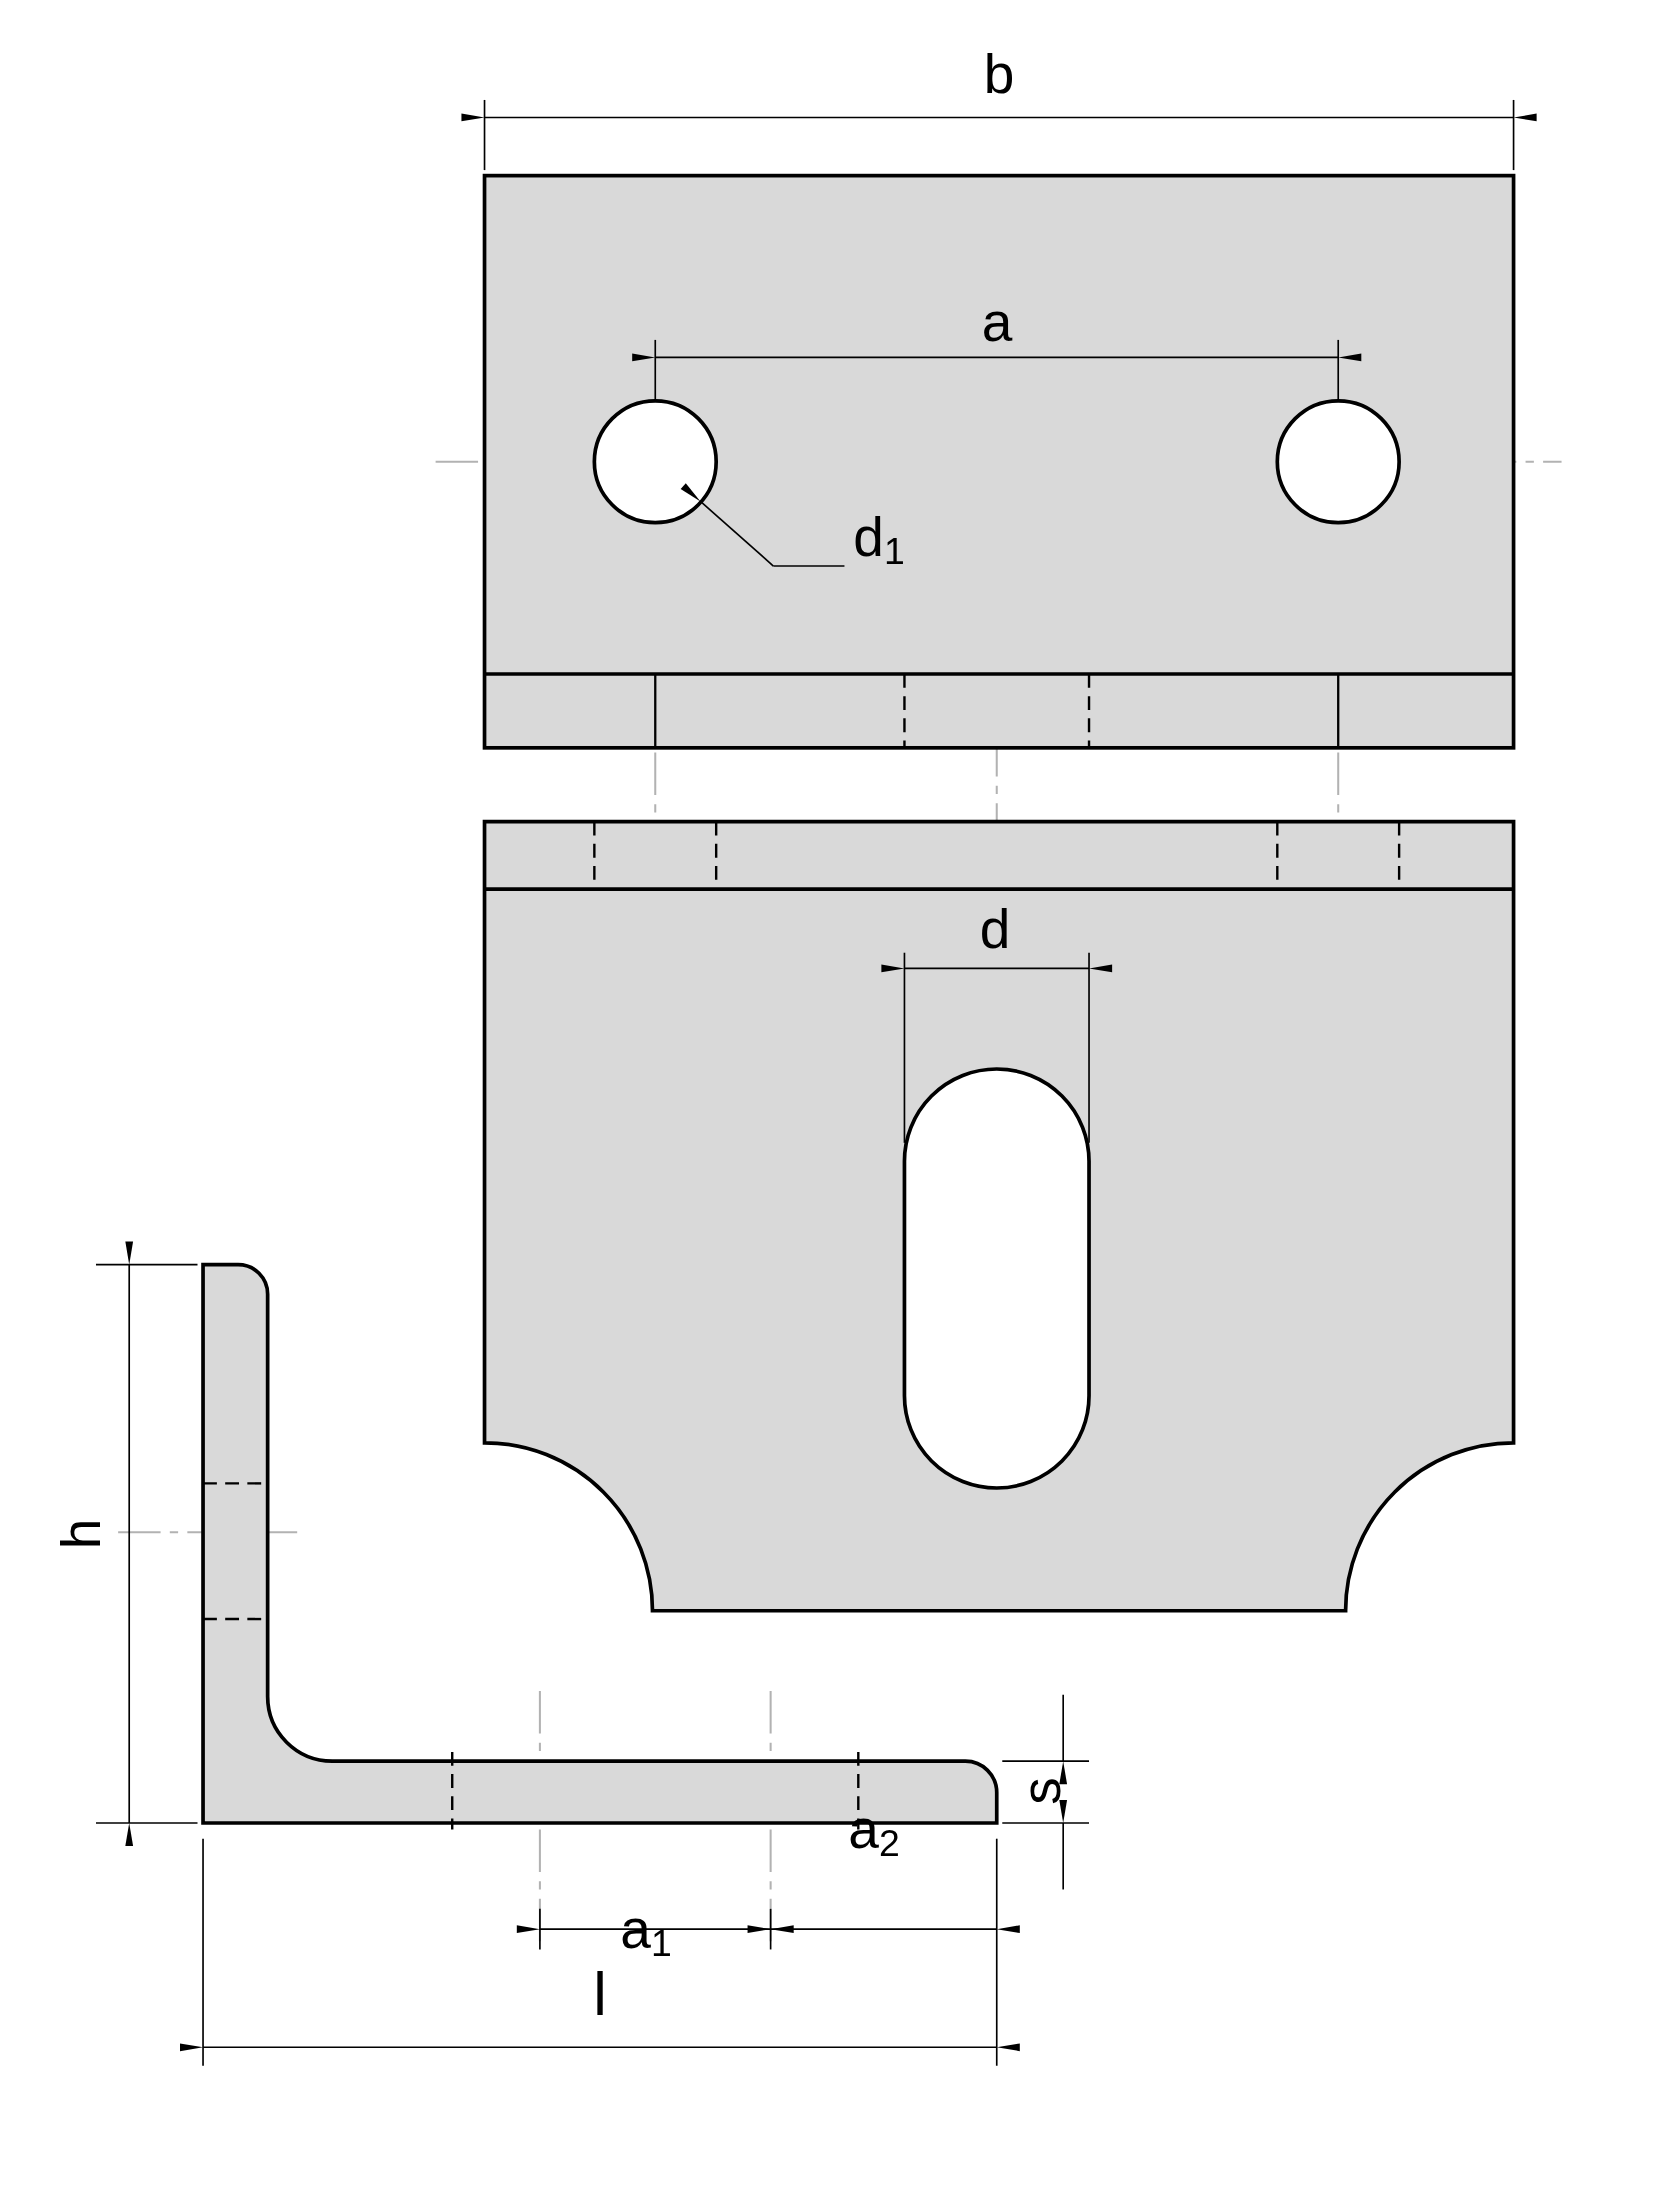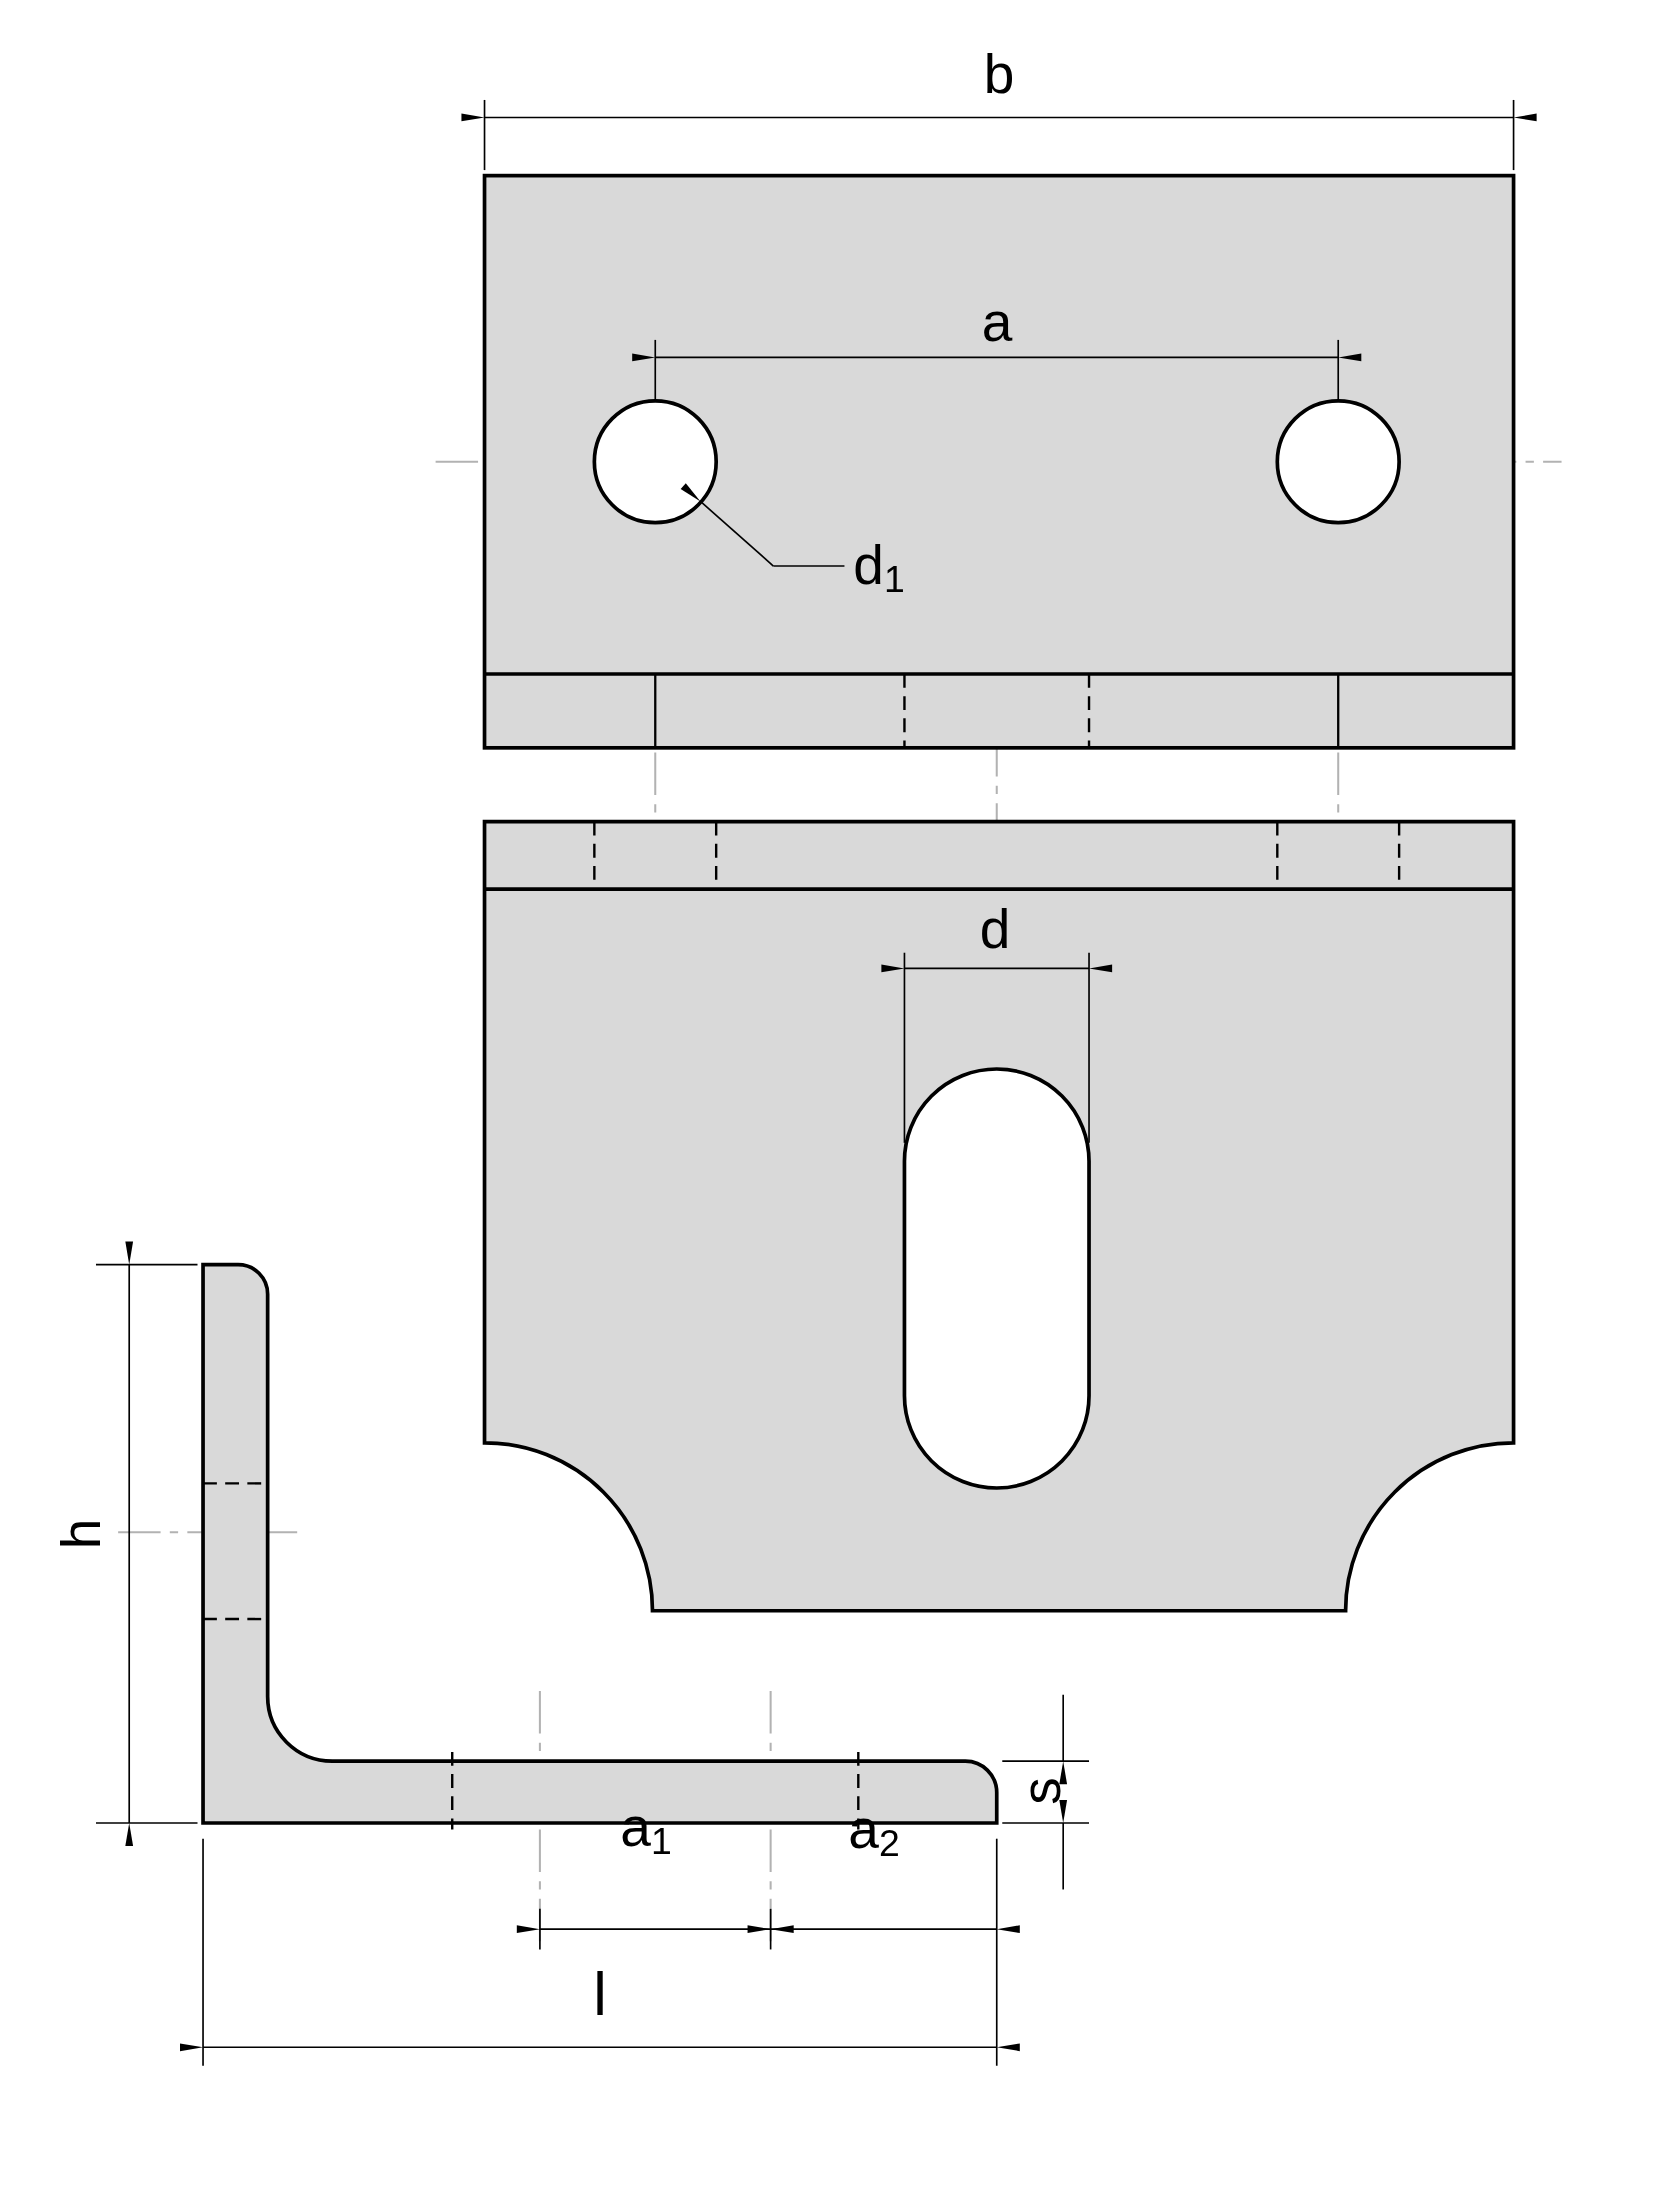--- a/index.html
+++ b/index.html
@@ -111,23 +111,23 @@
 
       <line x1="220" y1="1992" x2="220" y2="2238"></line>
       <line x1="1080" y1="1992" x2="1080" y2="2238"></line>
       <line x1="220" y1="2218" x2="1080" y2="2218" marker-start="url(#arr)" marker-end="url(#arr)"></line>
     </g>
   </svg>
 
   <div>
     <div class="lbl" style="left:999px;top:74px">b</div>
     <div class="lbl" style="left:997px;top:322px">a</div>
-    <div class="lbl" style="left:879px;top:568px"><span>d</span><span class="sub">1</span></div>
+    <div class="lbl" style="left:879px;top:540px"><span>d</span><span class="sub">1</span></div>
     <div class="lbl" style="left:995px;top:929px">d</div>
     <div class="lbl rot" style="left:81px;top:1534px">h</div>
     <div class="lbl rot" style="left:1041px;top:1791px">s</div>
-    <div class="lbl" style="left:646px;top:1830px"><span>a</span><span class="sub">1</span></div>
+    <div class="lbl" style="left:646px;top:1932px"><span>a</span><span class="sub">1</span></div>
     <div class="lbl" style="left:874px;top:1832px"><span>a</span><span class="sub">2</span></div>
     <div class="lbl" style="left:600px;top:1994px;font-size:61px">l</div>
   </div>
 
 </div>
 
 
 </body></html>

